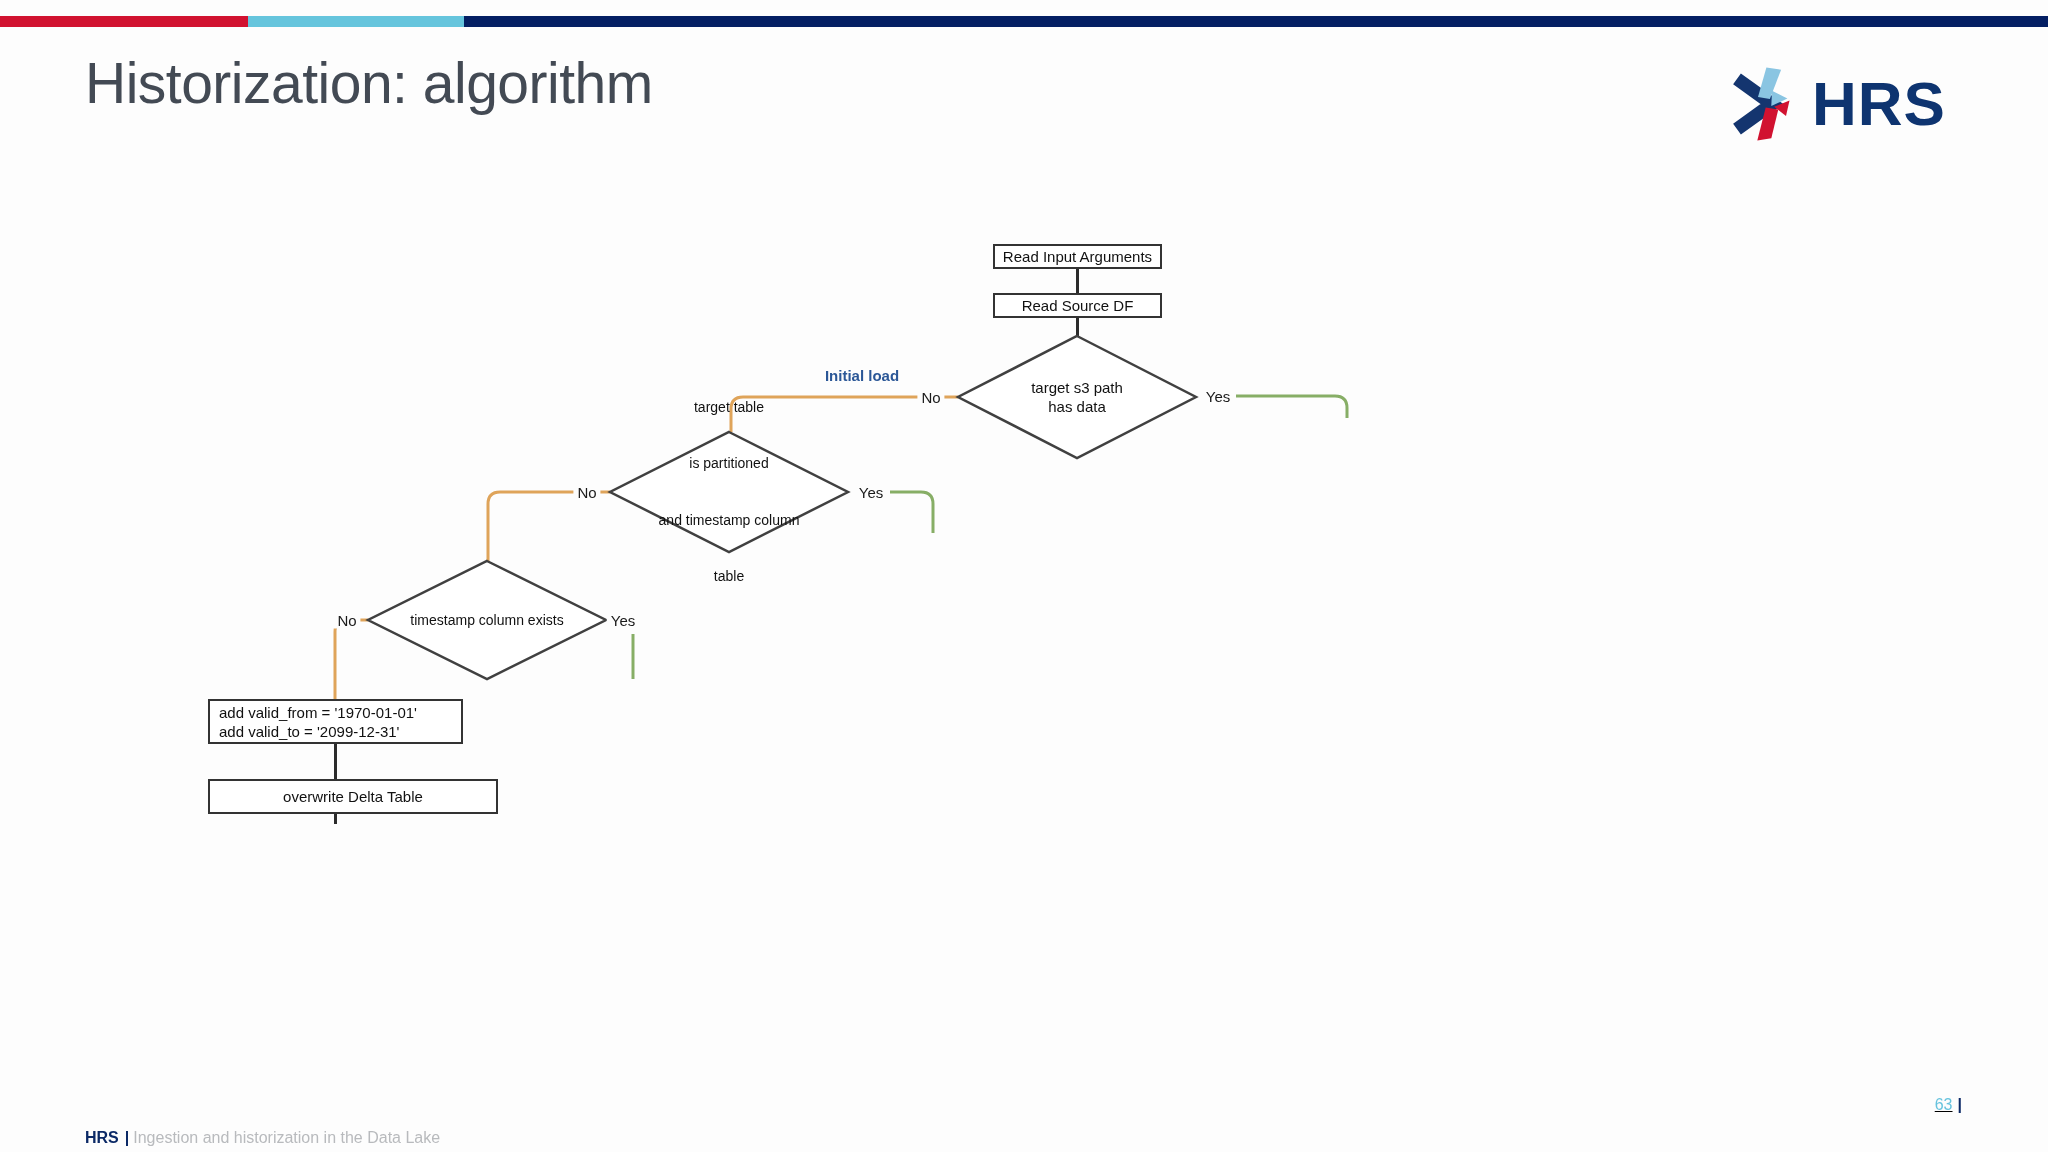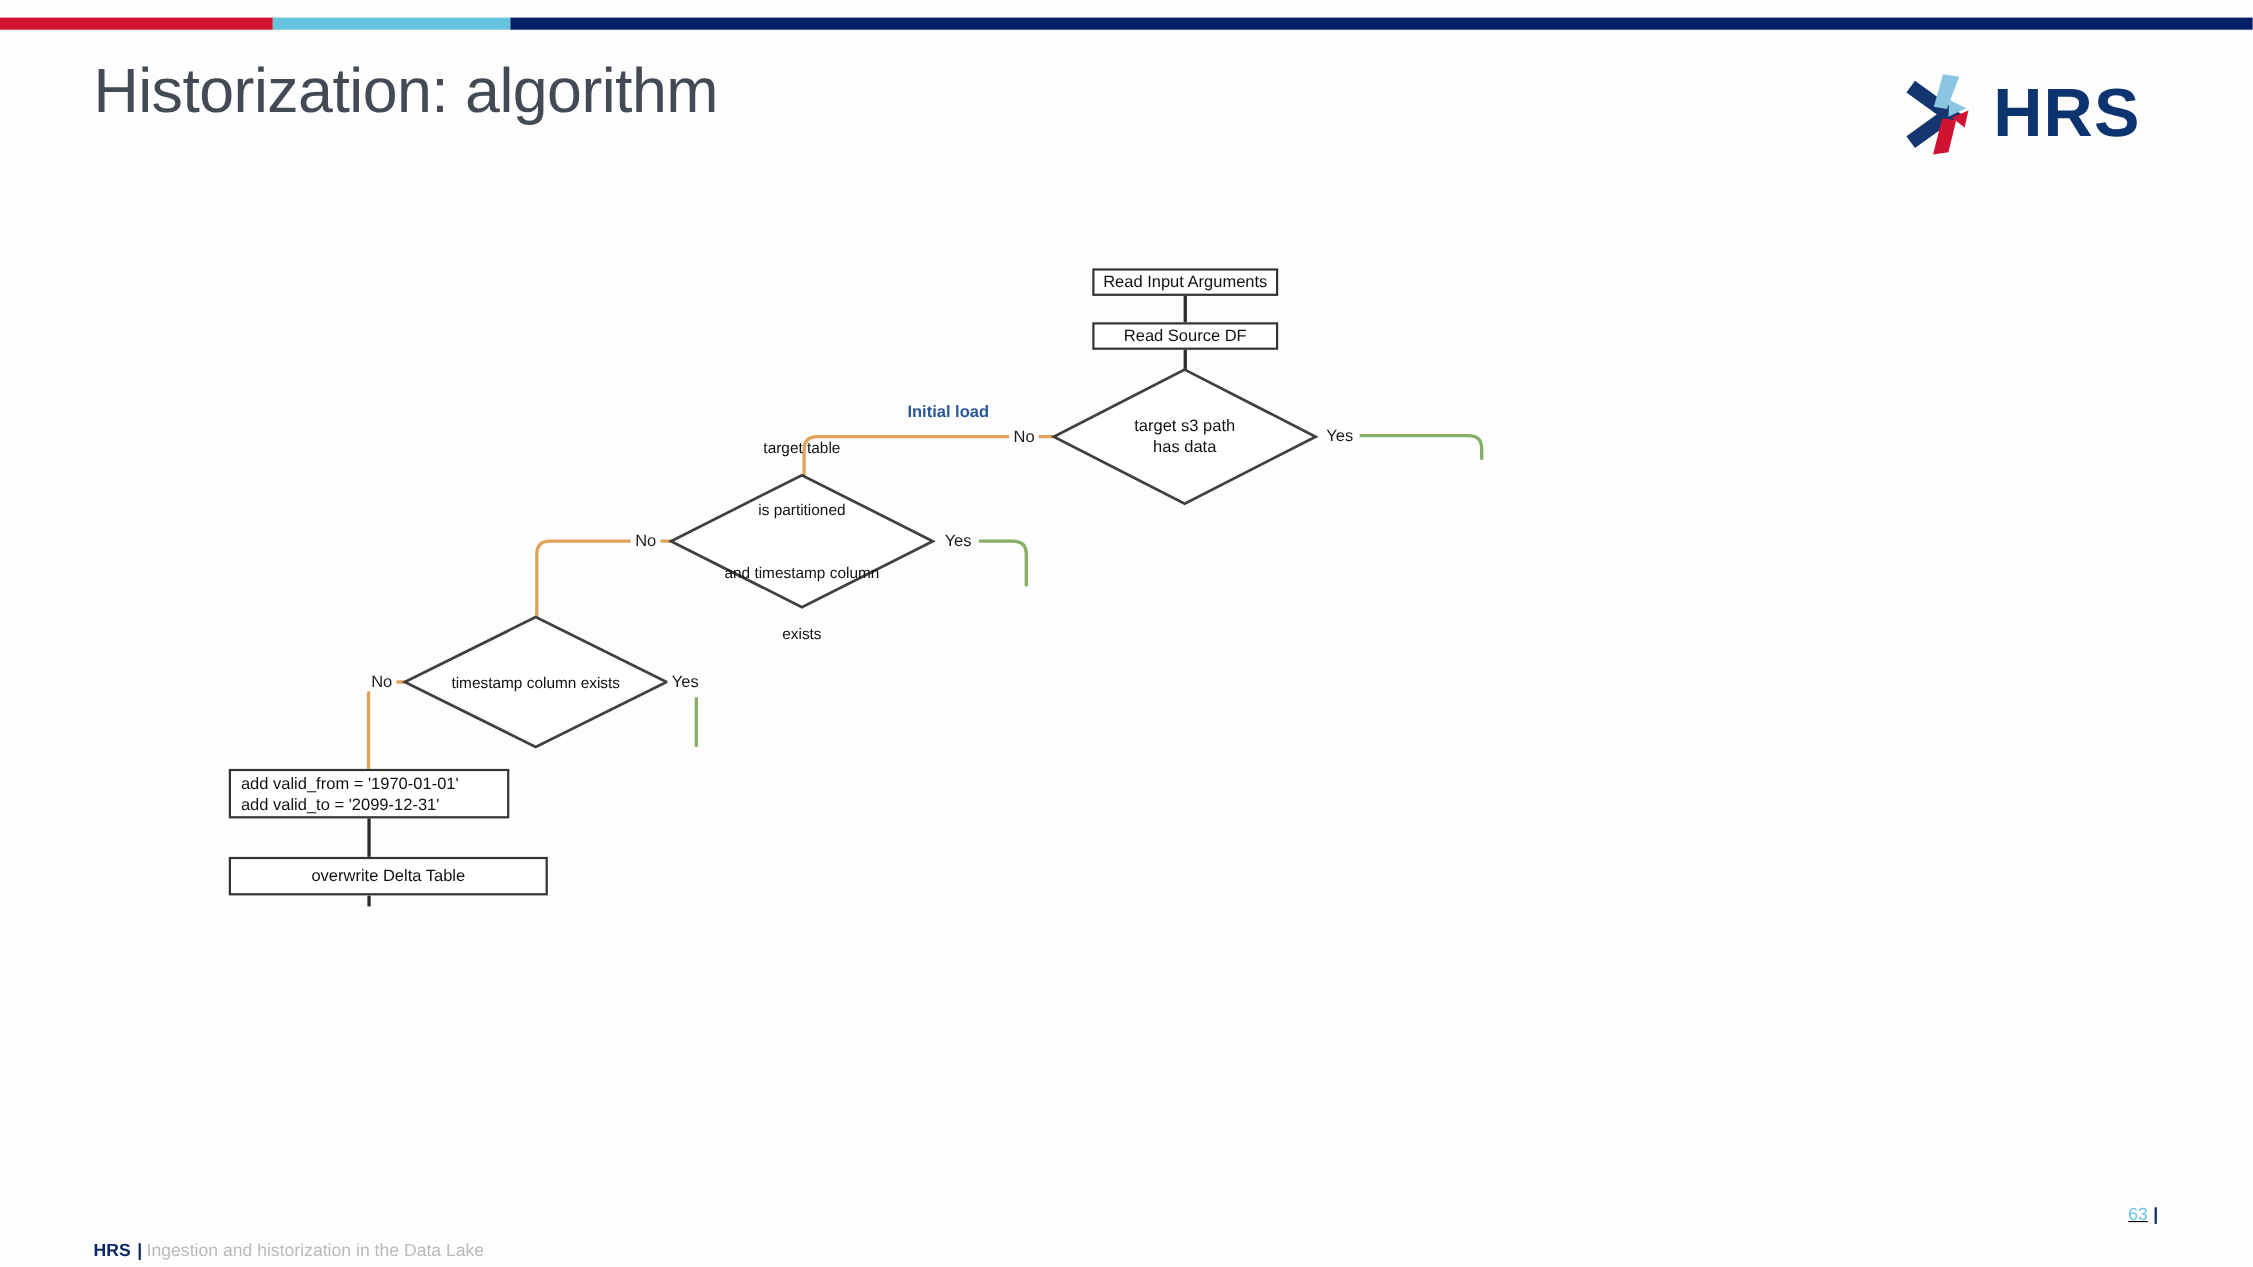--- a/index.html
+++ b/index.html
@@ -133,21 +133,21 @@
     </div>
 
     <div class="diamond-text d1">
       <span>target s3 path</span>
       <span>has data</span>
     </div>
     <div class="diamond-text d2">
       <span>target table</span>
       <span>is partitioned</span>
       <span>and timestamp column</span>
-      <span>exists</span>
+      <span>table</span>
     </div>
     <div class="diamond-text d3">
       <span>timestamp column exists</span>
     </div>
 
     <div class="branch-label" style="left:931px;top:381px;">No</div>
     <div class="branch-label" style="left:1218px;top:380px;">Yes</div>
     <div class="branch-label" style="left:587px;top:476px;">No</div>
     <div class="branch-label" style="left:871px;top:476px;">Yes</div>
     <div class="branch-label" style="left:347px;top:604px;">No</div>

